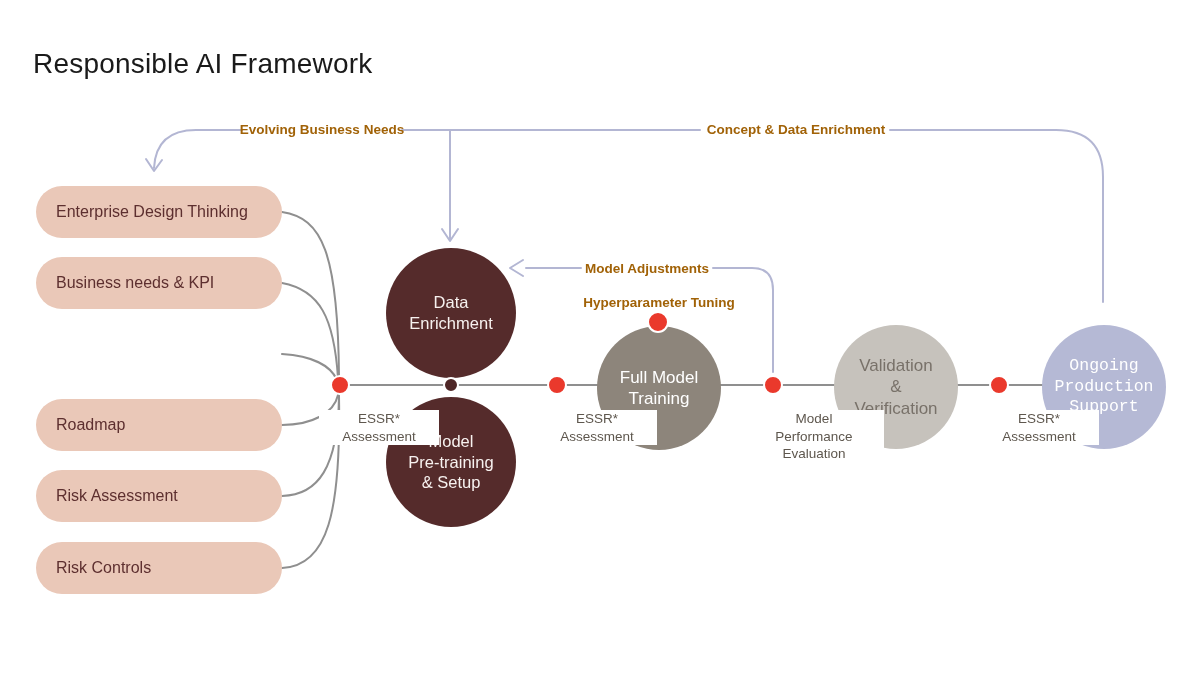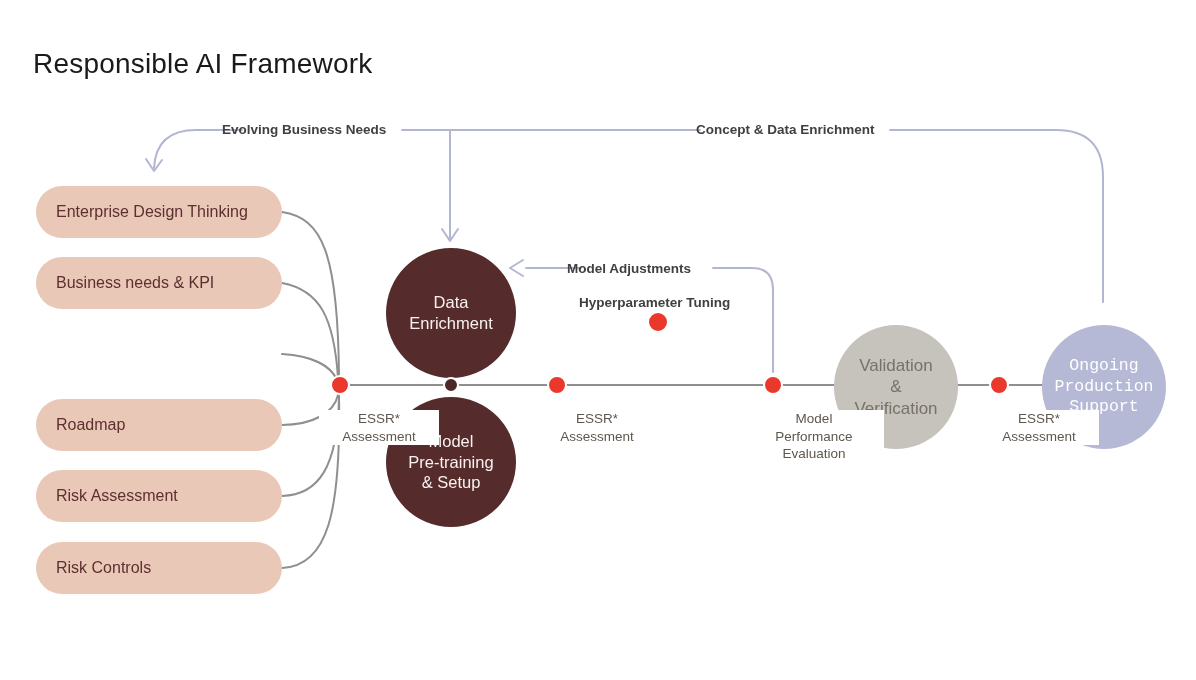--- a/index.html
+++ b/index.html
@@ -21,21 +21,21 @@
   .stage-validation{background:#c6c2bc;color:#787169;font-size:17px;}
   .stage-support{background:#b5b9d5;color:#ffffff;font-size:16.5px;font-family:Liberation Mono, monospace;}
 
   .dot{position:absolute;border-radius:50%;border:2px solid #ffffff;box-sizing:border-box;z-index:3;}
   .dot-red{width:20px;height:20px;background:#ea392c;}
   .dot-merge{width:16px;height:16px;background:#4f2727;}
 
   .cp-label{position:absolute;text-align:center;font-size:13.5px;color:#5e574e;line-height:1.3;
         white-space:pre-line;background:#ffffff;z-index:2;margin-left:40px;}
 
-  .flow-label{position:absolute;font-size:13.5px;font-weight:600;color:#404040;z-index:2;}
+  .flow-label{position:absolute;text-align:center;font-size:13.5px;font-weight:600;color:#a16207;z-index:2;}
 
   .footnote{position:absolute;right:28px;top:606px;font-size:14px;color:#6b635a;z-index:2;}
   .footnote b{font-weight:700;}
 </style>
 </head>
 <body>
 
 <div class="canvas">
 
   <h1 class="page-title">Responsible AI Framework</h1>
@@ -69,20 +69,22 @@
   <div class="pill" style="top:257px">Business needs &amp; KPI</div>
   <div class="pill" style="top:399px">Roadmap</div>
   <div class="pill" style="top:470px">Risk Assessment</div>
   <div class="pill" style="top:542px">Risk Controls</div>
 
   <div class="stage-circle stage-dark" style="left:386px;top:248px;width:130px;height:130px">Data
 Enrichment</div>
   <div class="stage-circle stage-dark" style="left:386px;top:397px;width:130px;height:130px">Model
 Pre-training
 &amp; Setup</div>
+  <div class="stage-circle stage-training" style="left:597px;top:326px;width:124px;height:124px">Full Model
+Training</div>
   <div class="stage-circle stage-validation" style="left:834px;top:325px;width:124px;height:124px">Validation
 &amp;
 Verification</div>
   <div class="stage-circle stage-support" style="left:1042px;top:325px;width:124px;height:124px">Ongoing
 Production
 Support</div>
 
   <div class="dot dot-red" style="left:330px;top:375px"></div>
   <div class="dot dot-merge" style="left:443px;top:377px"></div>
   <div class="dot dot-red" style="left:547px;top:375px"></div>

